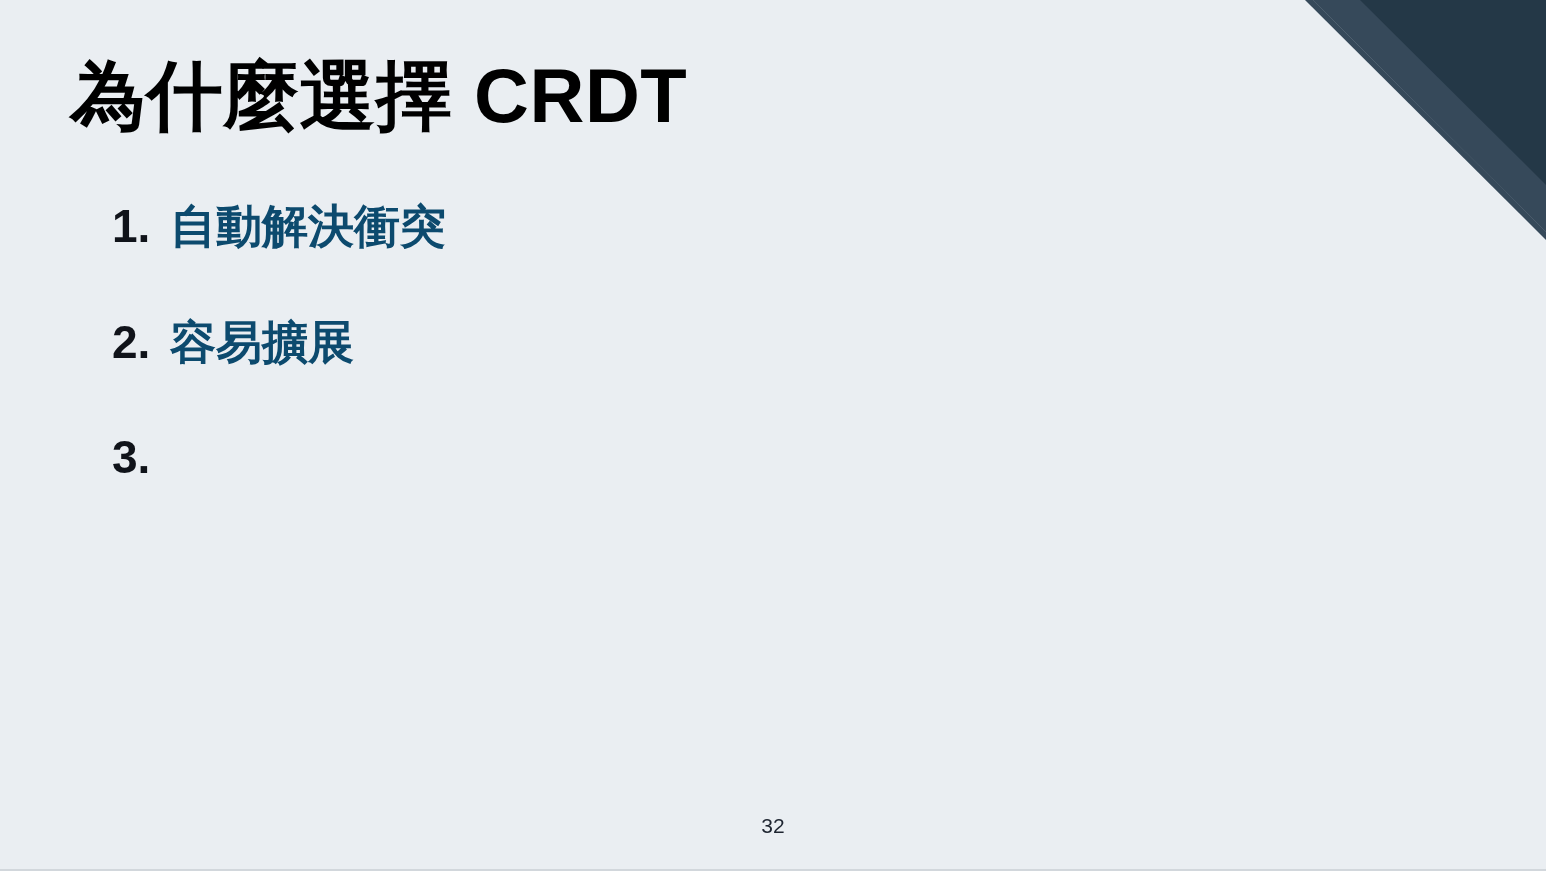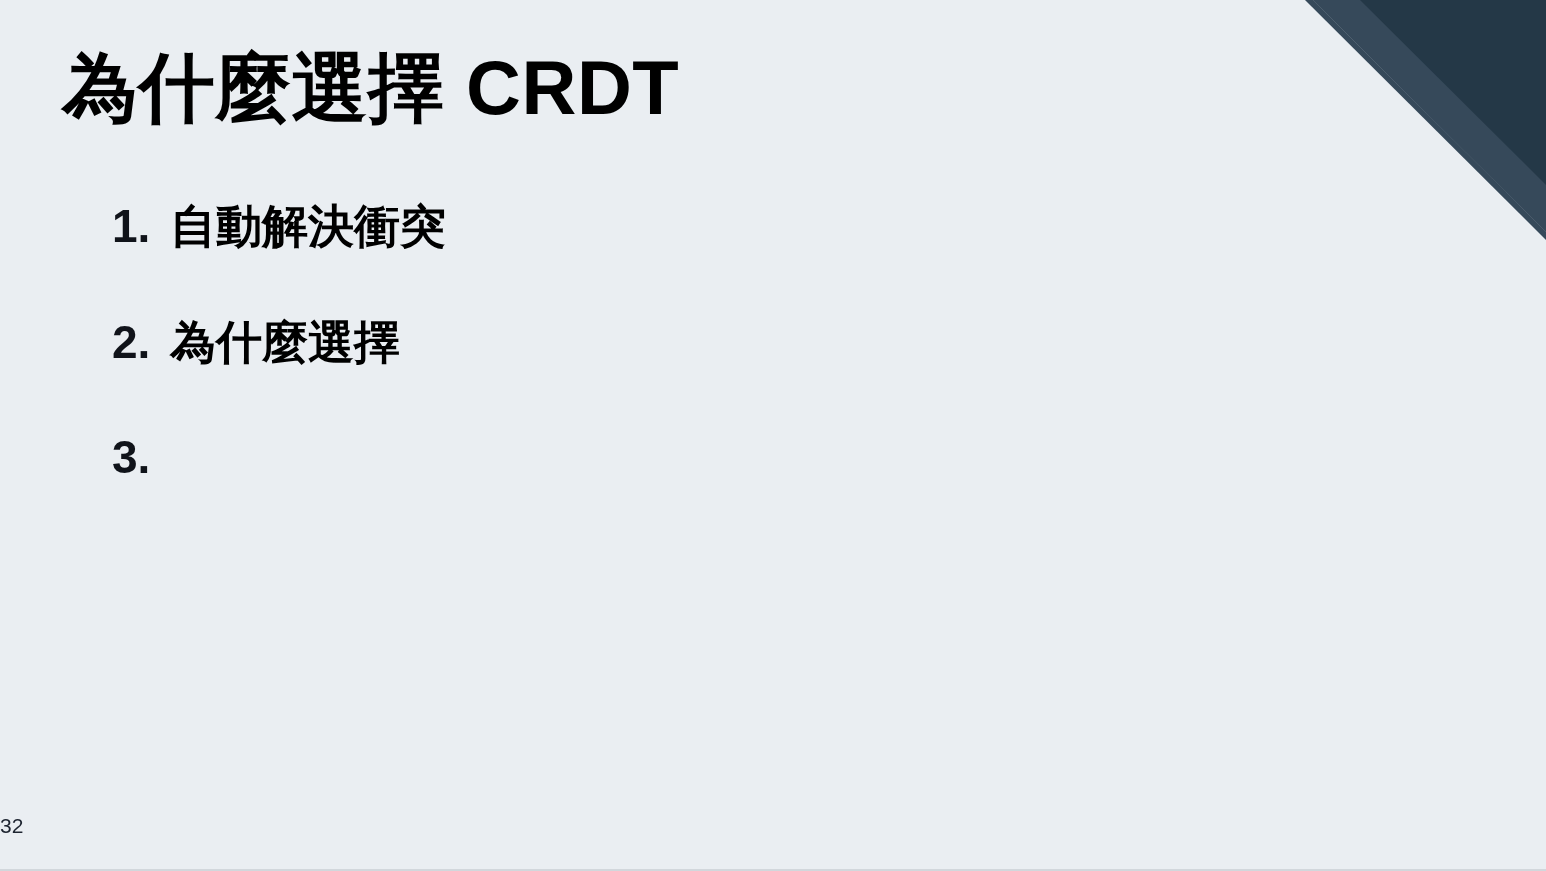--- a/index.html
+++ b/index.html
@@ -33,21 +33,21 @@
     display: block;
     width: 100%;
     height: 100%;
   }
 
   
   #slide-title {
     position: absolute;
     left: 62px;
     top: 48px;
-    margin: 0;
+    margin: 8px;
     font-size: 76px;
     font-weight: 700;
     line-height: 1.05;
     color: #000000;
     letter-spacing: 0.5px;
     white-space: nowrap;
   }
 
   
   #bullet-list {
@@ -69,30 +69,31 @@
   .bullet-row:last-child { margin-bottom: 0; }
 
   .bullet-marker {
     color: #10131a;
     min-width: 58px;
     flex: 0 0 auto;
     font-weight: 700;
   }
 
   .bullet-text {
-    color: #000000;
+    color: #0c4a6e;
     flex: 0 1 auto;
   }
 
   
   #page-number {
     position: absolute;
     left: 0;
     right: 0;
     top: 814px;
+    text-align: center;
     font-size: 21px;
     font-weight: 400;
     color: #1d2430;
   }
 </style>
 </head>
 <body>
 
 <div id="slide">
 
@@ -110,21 +111,21 @@
 
   <div id="bullet-list">
 
     <div class="bullet-row">
       <span class="bullet-marker">1.</span>
       <span class="bullet-text">自動解決衝突</span>
     </div>
 
     <div class="bullet-row">
       <span class="bullet-marker">2.</span>
-      <span class="bullet-text">為什麼選擇</span>
+      <span class="bullet-text">容易擴展</span>
     </div>
 
     <div class="bullet-row">
       <span class="bullet-marker">3.</span>
     </div>
 
   </div>
 
   <div id="page-number">32</div>
 

